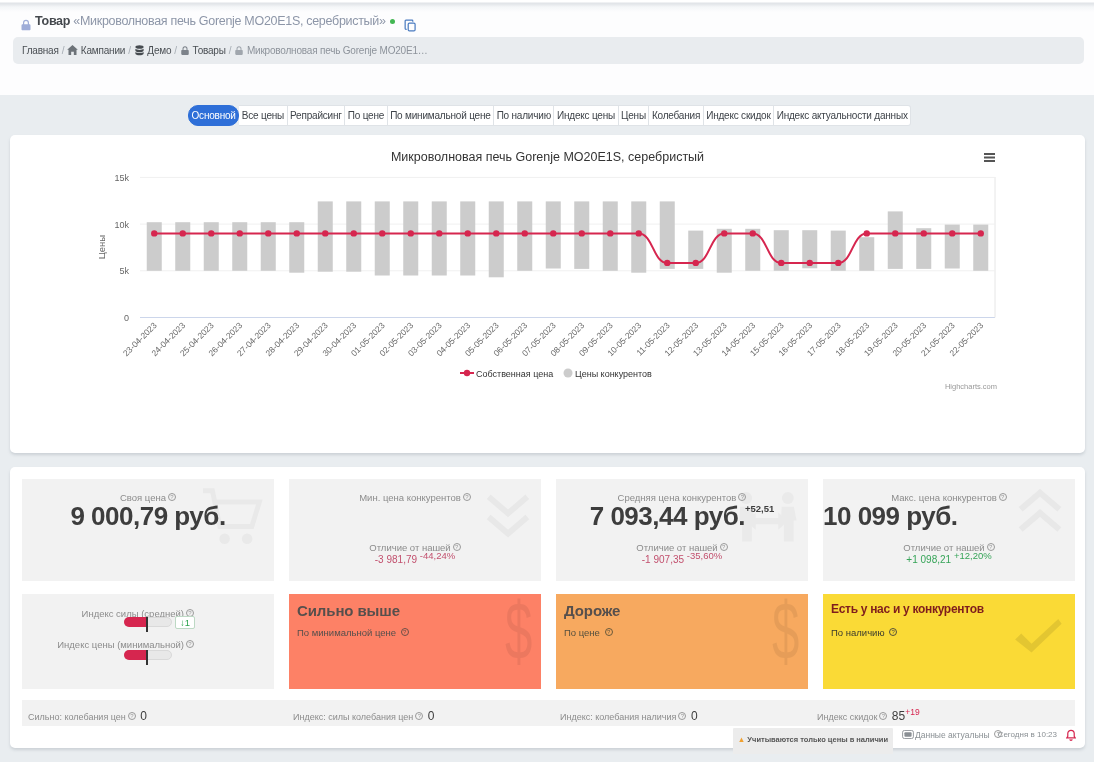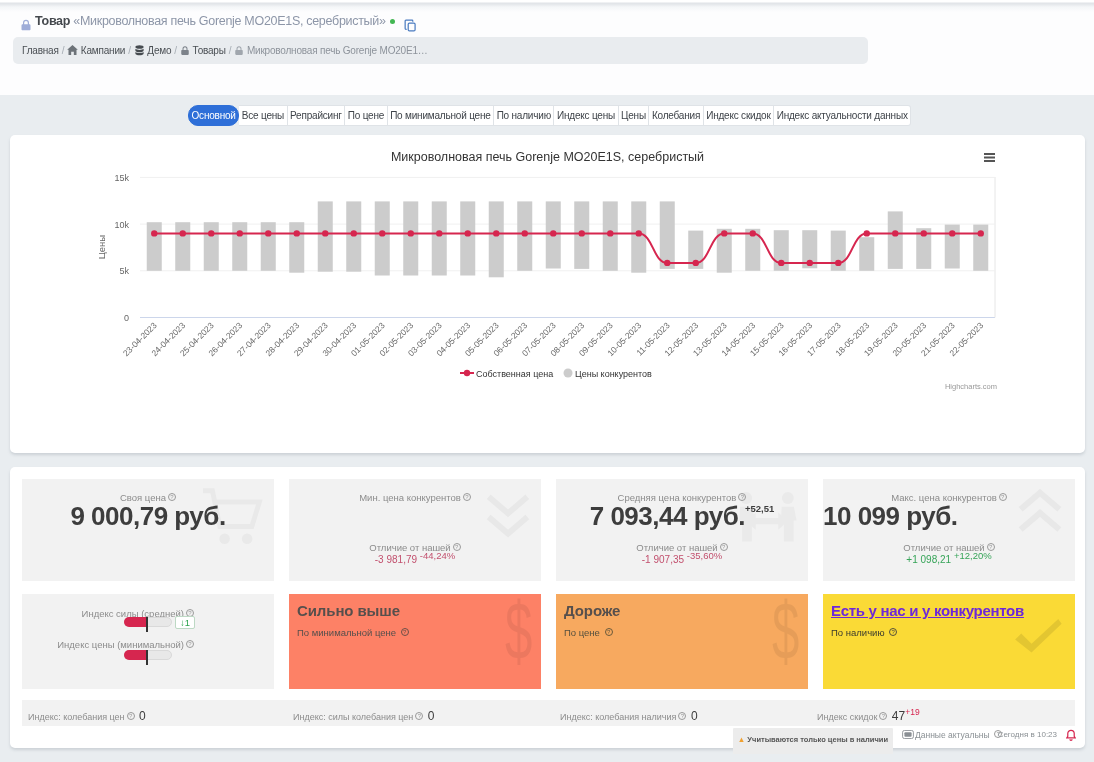--- a/index.html
+++ b/index.html
@@ -2,21 +2,21 @@
 <html><head>
 <meta charset="utf-8">
 <style>
   * { margin:0; padding:0; box-sizing:border-box; }
   html,body { width:1094px; height:762px; background:#e9edf0; font-family:"Liberation Sans",sans-serif; position:relative; overflow:hidden; }
   .abs { position:absolute; }
   .tophdr { position:absolute; left:0; top:0; width:1094px; height:95px; background:linear-gradient(to bottom,#ffffff 0px,#ffffff 2px,#e0e3e7 3px,#e6e9ec 4.5px,#f4f6f8 7px,#fdfdfe 12px,#fdfdfe 100%); }
   .ttl { position:absolute; left:35px; top:14px; font-size:12.5px; letter-spacing:-0.3px; color:#45494e; font-weight:bold; white-space:nowrap; }
   .ttl .lite { font-weight:normal; color:#8d96a8; }
   .greendot { position:absolute; width:5px; height:5px; border-radius:50%; background:#43b753; left:390px; top:19px; }
-  .crumbbar { position:absolute; left:13px; top:37px; width:855px; height:27px; background:#e9ecef; border-radius:5px; font-size:10px; letter-spacing:-0.2px; color:#4a4f54; }
+  .crumbbar { position:absolute; left:13px; top:37px; width:1071px; height:27px; background:#e9ecef; border-radius:5px; font-size:10px; letter-spacing:-0.2px; color:#4a4f54; }
   .crumbbar .inner { position:absolute; left:9px; top:7.5px; white-space:nowrap; }
   .crumbbar .sep { color:#a7adb4; padding:0 3px; }
   .crumbbar .dim { color:#8d939b; }
   .tabs { position:absolute; left:188px; top:105px; height:21px; display:flex; }
   .tab { background:#fff; border:1px solid #dfe3e7; border-left:none; font-size:10px; letter-spacing:-0.2px; color:#3e4349; padding:4px 2.5px 0 2.5px; white-space:nowrap; }
   .tab.first { border-left:1px solid #dfe3e7; border-radius:3px 0 0 3px; }
   .tab.last { border-radius:0 3px 3px 0; }
   .tab.active { background:#2e6fd8; color:#fff; border-color:#2e6fd8;border-radius:10px; }
   .panel { position:absolute; background:#fff; border-radius:5px; box-shadow:0 2px 3px rgba(130,140,150,0.28); }
   #chartpanel { left:10px; top:135px; width:1075px; height:318px; }
@@ -261,29 +261,29 @@
   </div>
   <div class="card" style="left:546px;top:127px;width:252px;height:95px;background:#f7a95f;">
     <div class="dollar" style="left:207px;top:-4px;">$</div>
     <div class="abs stitle" style="left:8px;top:8px;">Дороже</div>
     <div class="abs ssub" style="left:8px;top:33px;color:#55503e;">По цене <span class="qm" style="border-color:#6b5a3a;color:#6b5a3a;">?</span></div>
   </div>
   <div class="card" style="left:813px;top:127px;width:252px;height:95px;background:#fada36;">
     <svg class="abs" style="left:189px;top:25px" width="50" height="37" viewBox="0 0 36 27">
         <path fill="rgba(0,0,0,0.09)" d="M2 15l4.5-4.5 7.5 7.5L33.5 0l2.5 3.5-22 21z"></path>
       </svg>
-    <div class="abs stitle" style="left:8px;top:8px;color:#6d28d9;font-size:15px;letter-spacing:-0.3px;text-decoration:underline;">Есть у нас и у конкурентов</div>
+    <div class="abs stitle" style="left:8px;top:8px;color:#7f1d1d;font-size:12px;letter-spacing:-0.3px;">Есть у нас и у конкурентов</div>
     <div class="abs ssub" style="left:8px;top:33px;color:#3a3a2e;">По наличию <span class="qm" style="border-color:#55503a;color:#55503a;">?</span></div>
   </div>
 
   <div class="card" style="left:12px;top:233px;width:1053px;height:26px;">
-    <div class="abs" style="left:6px;top:6px;"><span class="smlbl" style="font-size:9px;">Индекс: колебания цен</span><span class="qm">?</span> <span style="font-size:12px;color:#3d3d3d;">0</span></div>
+    <div class="abs" style="left:6px;top:6px;"><span class="smlbl" style="font-size:9px;">Сильно: колебания цен</span><span class="qm">?</span> <span style="font-size:12px;color:#3d3d3d;">0</span></div>
     <div class="abs" style="left:271px;top:6px;"><span class="smlbl" style="font-size:9px;">Индекс: силы колебания цен</span><span class="qm">?</span> <span style="font-size:12px;color:#3d3d3d;">0</span></div>
     <div class="abs" style="left:538px;top:6px;"><span class="smlbl" style="font-size:9px;">Индекс: колебания наличия</span><span class="qm">?</span> <span style="font-size:12px;color:#3d3d3d;">0</span></div>
-    <div class="abs" style="left:795px;top:6px;"><span class="smlbl" style="font-size:9px;">Индекс скидок</span><span class="qm">?</span> <span style="font-size:12px;color:#3d3d3d;">47</span><span style="font-size:8.5px;color:#d6264f;vertical-align:5px;">+19</span></div>
+    <div class="abs" style="left:795px;top:6px;"><span class="smlbl" style="font-size:9px;">Индекс скидок</span><span class="qm">?</span> <span style="font-size:12px;color:#3d3d3d;">85</span><span style="font-size:8.5px;color:#d6264f;vertical-align:5px;">+19</span></div>
   </div>
 
   <div class="abs" style="right:192px;top:261px;height:26px;background:#ececec;border-radius:1px;padding:0 5px;white-space:nowrap;">
     <span style="font-size:7.5px;color:#555;font-weight:bold;line-height:13px;"><span style="color:#f0a030;font-size:7.5px;">▲</span> Учитываются только цены в наличии</span>
   </div>
   <svg class="abs" style="left:892px;top:263px" width="12" height="9" viewBox="0 0 13 10">
       <rect x="0.5" y="0.5" width="12" height="9" rx="2" fill="none" stroke="#8a8f94"></rect>
       <rect x="2.5" y="2.5" width="8" height="5" rx="1" fill="#8a8f94"></rect>
     </svg>
   <div class="abs" style="left:905px;top:262.5px;font-size:8.5px;color:#8a9094;">Данные актуальны <span class="qm">?</span></div>

